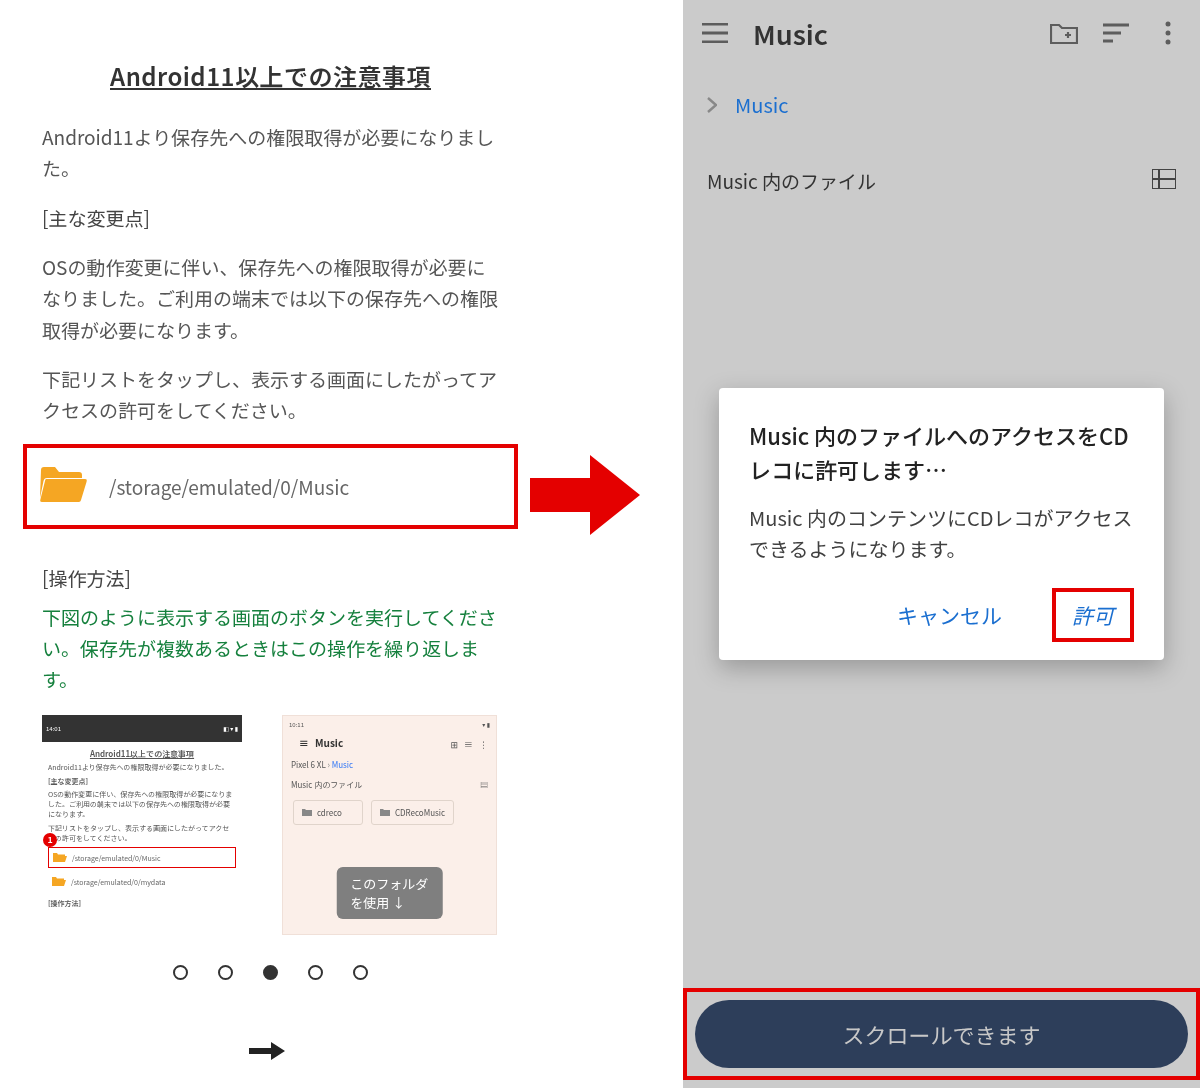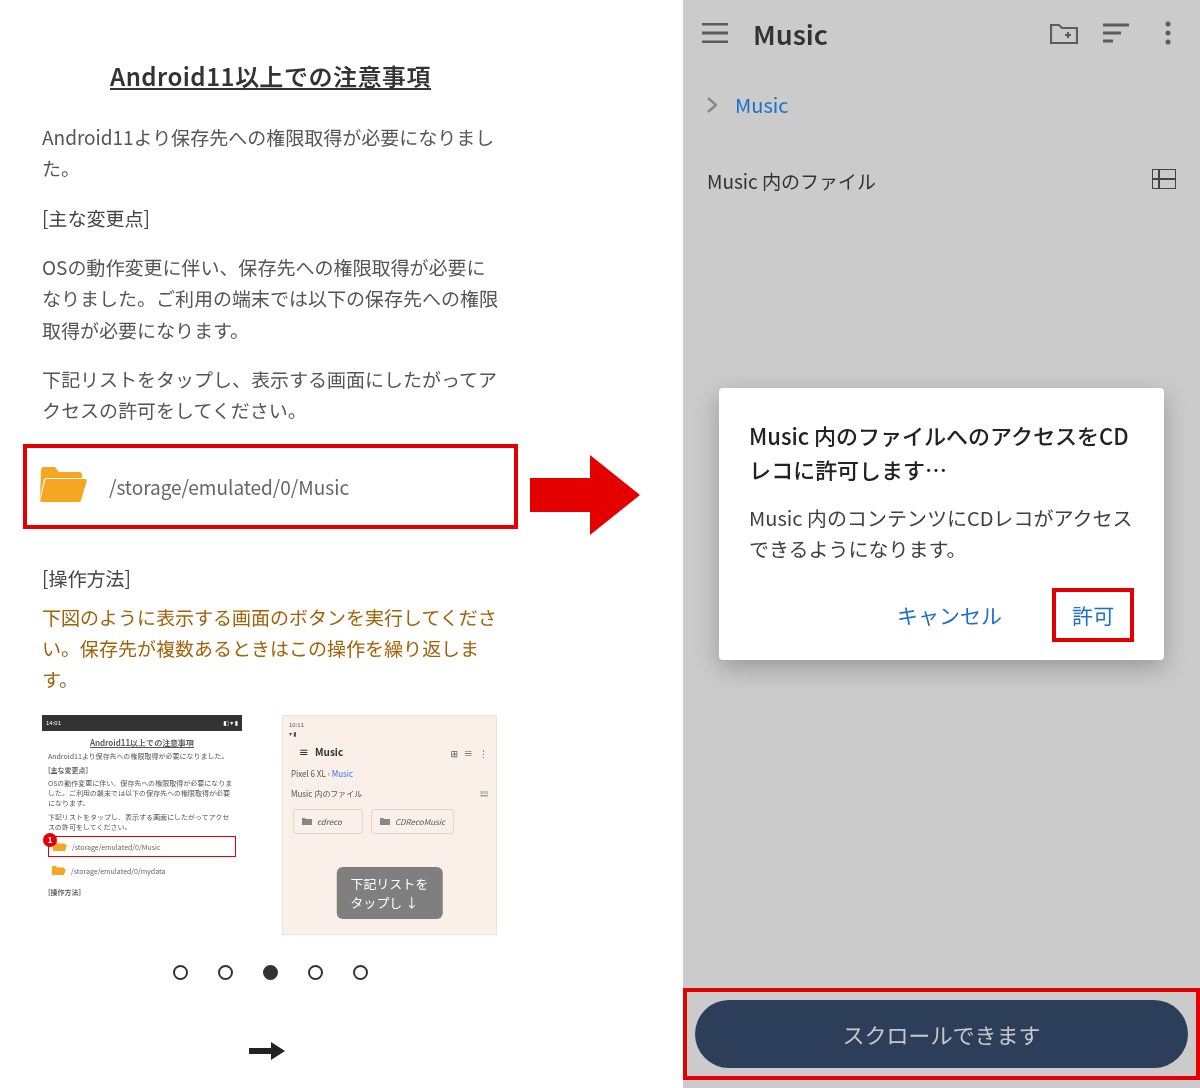--- a/index.html
+++ b/index.html
@@ -19,40 +19,40 @@
   
   .lp-title { text-align: center; font-size: 24px; font-weight: 600; text-decoration: underline; padding-top: 50px; padding-bottom: 28px; color: #333; letter-spacing: 0.5px;}
   .lp-body { padding: 0 22px; color: #555; font-size: 19px; line-height: 1.65; }
   .lp-body p { margin-bottom: 18px; }
   .lp-body .section-lbl { color:#444; }
   .path-box { margin: 8px 3px 0 3px; border: 4px solid #e40000; background:#fff; padding: 16px 12px; display:flex; align-items:center; gap: 22px; }
   .path-box .ptext { color:#666; font-size:19px; }
 
   .lp-sub { padding: 35px 22px 0 22px; }
   .lp-sub .section-lbl { color:#444; font-size:19px; }
-  .lp-sub p { color:#a16207; font-size:19px; line-height:1.65; margin-top:10px;}
+  .lp-sub p { color:#15803d; font-size:19px; line-height:1.65; margin-top:10px;}
 
   .thumbs { display:flex; gap: 40px; padding: 20px 22px 0 22px; align-items:flex-end;}
   .thumb { position:relative; font-size:8px; color:#555; background:#fff;}
   .thumb.t1 { width:200px; height:220px; border:none;}
   .thumb.t2 { width:215px; height:220px; background:#fbefe9; border:1px solid #f0e0d8;}
-  .thumb-bar { height:16px; background:#333; display:flex; align-items:center; justify-content:space-between; padding:0 4px; color:#fff; font-size:6px;}
+  .thumb-bar { height:27px; background:#333; display:flex; align-items:center; justify-content:space-between; padding:0 4px; color:#fff; font-size:6px;}
   .t1 .mini-title { text-align:center; font-size:8px; text-decoration:underline; margin:6px 0 4px 0; font-weight:600;}
   .t1 .mini-p { font-size:7px; padding:0 6px; line-height:1.4; color:#555; margin-bottom:4px;}
   .t1 .mini-bold { font-weight:600; }
   .mini-path { border:1.5px solid #e40000; display:flex; align-items:center; gap:5px; padding:4px 4px; margin:4px 6px; font-size:7px; color:#666;}
   .mini-path2 { display:flex; align-items:center; gap:5px; padding:4px 4px; margin:2px 6px; font-size:7px; color:#666;text-align:right;}
   .mini-circle { position:absolute; left:1px; top:118px; width:14px; height:14px; background:#e40000; border-radius:50%; color:#fff; font-size:9px; display:flex; align-items:center; justify-content:center; font-weight:600;}
 
-  .t2 .t2-bar { display:flex; justify-content:space-between; padding:4px 6px; font-size:6px; color:#555;flex-direction:column;}
+  .t2 .t2-bar { display:flex; justify-content:space-between; padding:4px 6px; font-size:6px; color:#555;}
   .t2 .t2-title { font-size:10px; font-weight:700; padding:2px 8px 6px 8px; color:#333;}
   .t2 .t2-crumb { font-size:8px; padding:3px 8px; color:#555;}
   .t2 .t2-crumb .cur { color:#3478f6; }
   .t2 .t2-section { display:flex; justify-content:space-between; padding:6px 8px; font-size:8px; color:#555;}
-  .t2 .t2-folders { display:flex; gap:8px; padding:4px 10px;font-style:italic;}
+  .t2 .t2-folders { display:flex; gap:8px; padding:4px 10px;}
   .t2 .t2-folder { border:1px solid #e0d4cb; border-radius:3px; padding:6px 8px; font-size:8px; display:flex; align-items:center; gap:5px; min-width:70px;}
   .scroll-pill { position:absolute; bottom:15px; left:50%; transform:translateX(-50%); background:#7f7f7f; color:#fff; font-size:13px; padding:7px 14px; border-radius:6px;}
 
   .mini-arrow { position:absolute; left:237px; bottom:20px;}
   .dots { display:flex; justify-content:center; gap:30px; margin-top:30px; }
   .dot { width:15px; height:15px; border:2px solid #333; border-radius:50%; }
   .dot.filled { background:#333; }
 
   
   .rp-toolbar { height:66px; display:flex; align-items:center; padding:0 10px; gap: 8px; }
@@ -64,21 +64,21 @@
   .rp-crumb .cur { color:#1b6fd0; }
 
   .rp-section { display:flex; justify-content:space-between; align-items:center; padding: 48px 24px 0 24px; font-size:19px; color:#333;}
   .rp-folder { display:flex; align-items:center; gap:18px; border:1px solid #aaa; border-radius:5px; width:240px; padding:18px 16px; margin:22px 24px 0 24px; font-size:20px; color:#333;}
 
   .dialog { position:absolute; left:36px; right:36px; top:388px; background:#fff; border-radius:4px; padding: 30px 30px 18px 30px; box-shadow: 0 8px 24px rgba(0,0,0,0.25);}
   .dialog-title { font-size:22px; font-weight:500; color:#222; line-height:1.55; margin-bottom:16px;}
   .dialog-body { font-size:20px; color:#404040; line-height:1.55; margin-bottom:24px;}
   .dialog-actions { display:flex; justify-content:flex-end; gap:38px; align-items:center;}
   .dialog-cancel { color:#1b6fd0; font-size:21px; padding:8px 12px; }
-  .dialog-allow-wrap { border:4px solid #e40000; padding:4px 6px;}
+  .dialog-allow-wrap { border:4px solid #e40000; padding:4px 6px;font-style:italic;}
   .dialog-allow { color:#1b6fd0; font-size:21px; padding:4px 10px; }
 
   .rp-bottom-wrap { position:absolute; left:0; right:0; bottom:8px; padding:8px; border:4px solid #e40000;}
   .rp-bottom-btn { background:#2d3e5a; color:#c8c8c8; font-size:22px; text-align:center; padding:18px; border-radius:35px;}
 
   .chev { color:#888; }
 </style>
 </head>
 <body>
 
@@ -163,21 +163,21 @@
               </svg>
               <span>cdreco</span>
             </div>
           <div class="t2-folder">
               <svg width="10" height="8" viewBox="0 0 10 8">
                 <path d="M0 1 L3 1 L4 2 L10 2 L10 8 L0 8 Z" fill="#888"></path>
               </svg>
               <span>CDRecoMusic</span>
             </div>
         </div>
-        <div class="scroll-pill">下記リストをタップし ↓</div>
+        <div class="scroll-pill">このフォルダを使用 ↓</div>
       </div>
 
       <span class="mini-arrow">
         <svg width="36" height="24" viewBox="0 0 36 24">
             <path d="M0 9 L22 9 L22 3 L36 12 L22 21 L22 15 L0 15 Z" fill="#222"></path>
           </svg>
       </span>
     </div>
 
     <div class="dots">

